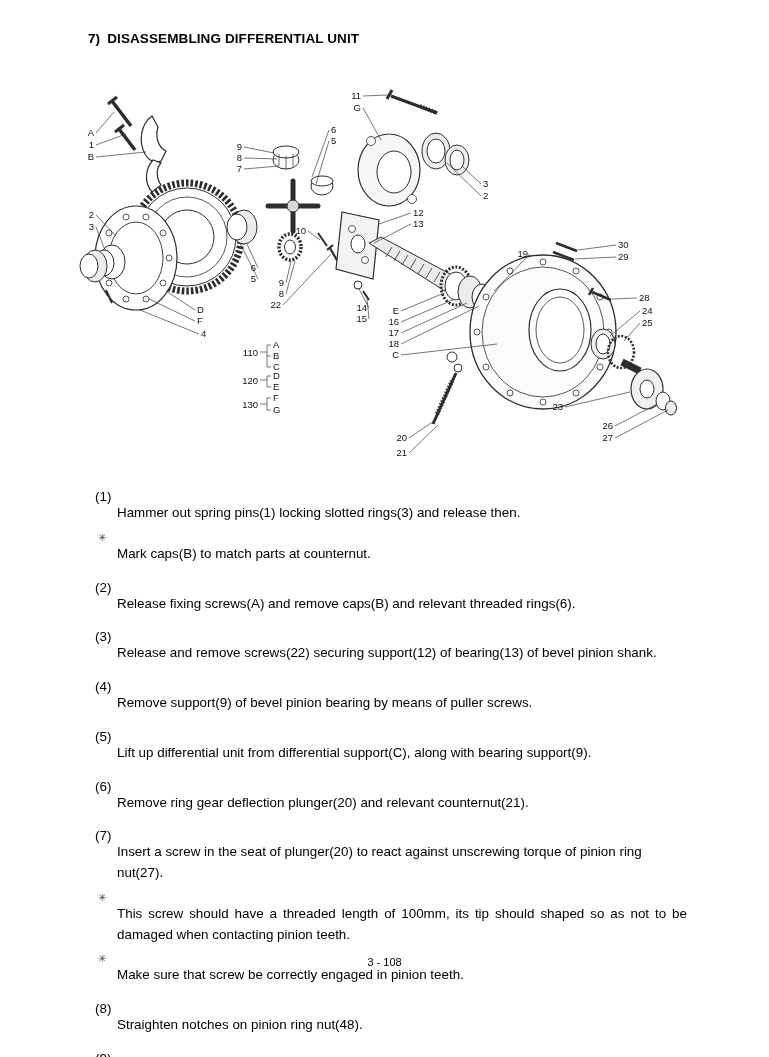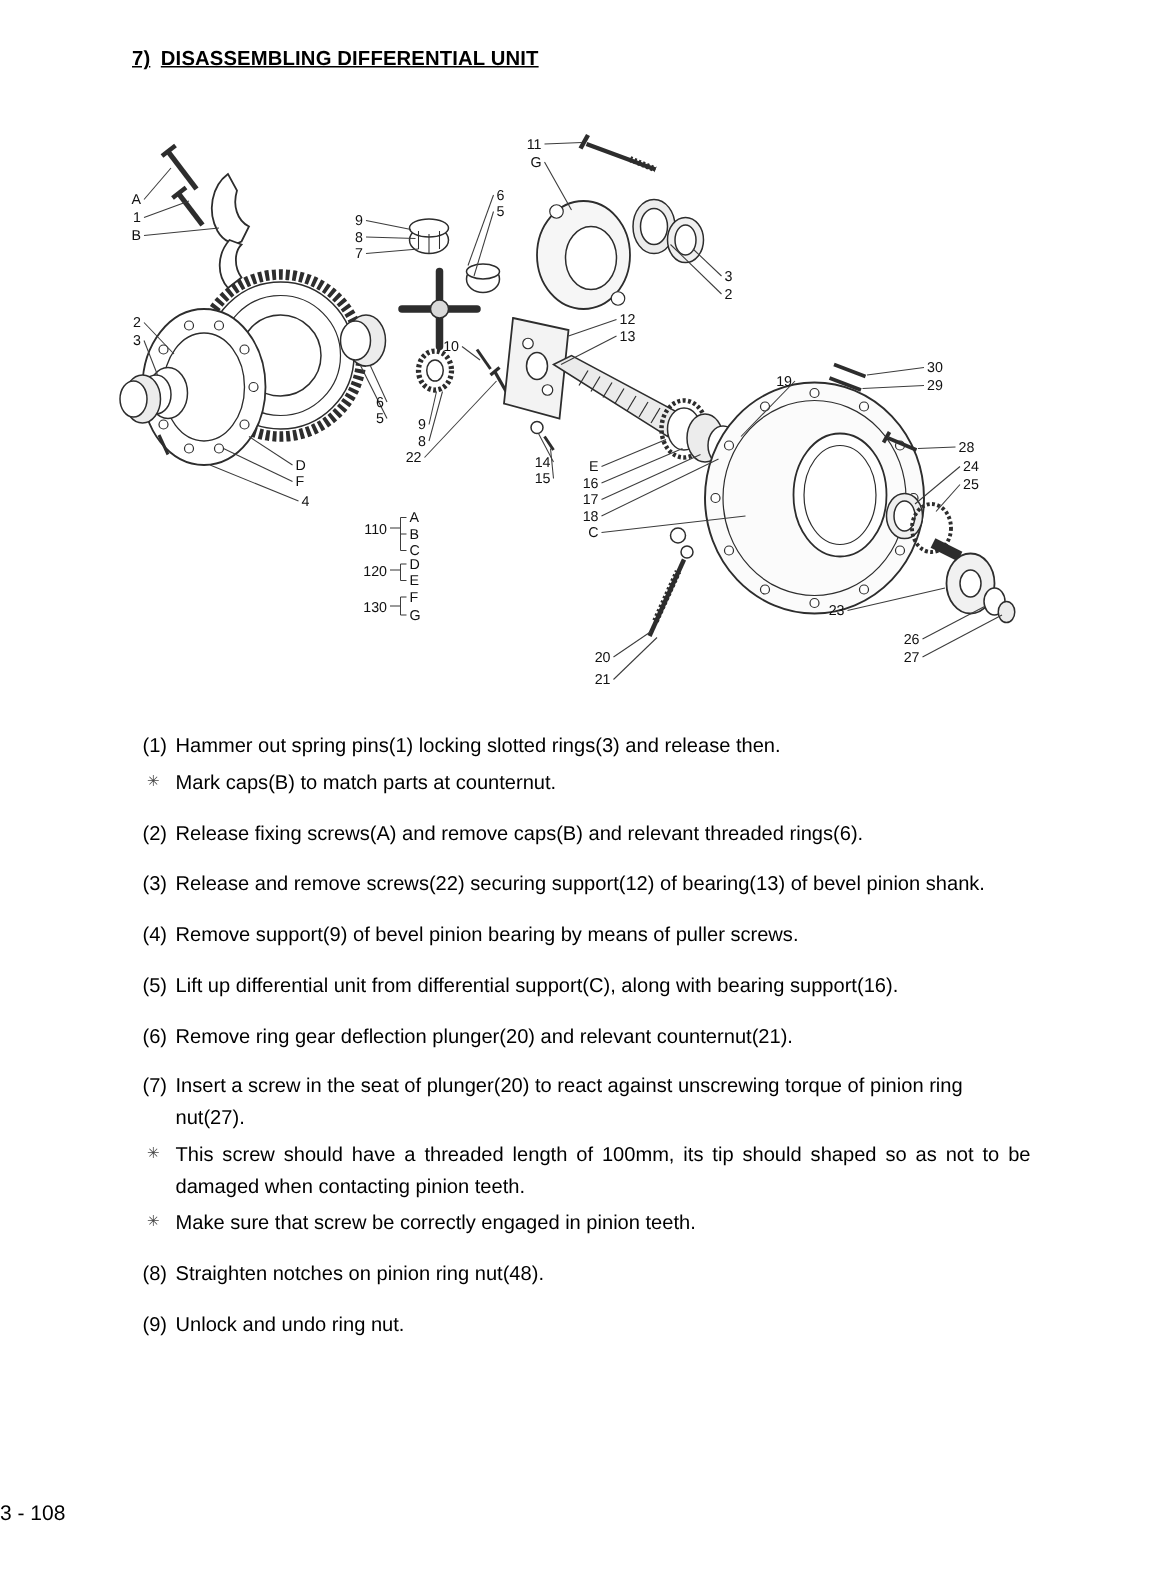--- a/index.html
+++ b/index.html
@@ -2,43 +2,43 @@
 <html><head>
 <meta charset="utf-8">
 <style>
   html,body { margin:0; padding:0; background:#fff; }
   .page {
     position:relative; width:769px; height:1057px; background:#ffffff;
     font-family:"Liberation Sans", sans-serif; color:#000; overflow:hidden;
   }
   .heading {
     position:absolute; left:88px; top:31px; margin:0;
-    font-size:13.5px; font-weight:bold; letter-spacing:0.1px;text-decoration:underline;
+    font-size:13.5px; font-weight:bold; letter-spacing:0.1px;
   }
   .heading .num { margin-right:7px; }
   .diagram { position:absolute; left:75px; top:85px; width:620px; height:385px; }
   .pl { stroke:#2d2d2d; fill:none; }
   .pf { stroke:#2d2d2d; fill:#ffffff; }
   .pg { stroke:#2d2d2d; fill:#ececec; }
   .leader { stroke:#3c3c3c; stroke-width:0.7; fill:none; }
   .lbl { font-family:"Liberation Sans",sans-serif; font-size:9.5px; fill:#111; }
   .instructions {
     position:absolute; left:95px; top:487px; width:592px;
     font-size:13.4px; line-height:1.55;
   }
   .row { display:flex; margin-top:13px; }
   .row.note { margin-top:4px; }
   .row:first-child { margin-top:0; }
   .marker { flex:0 0 22px; }
   .note .marker { flex:0 0 19px; padding-left:3px; font-size:10px; color:#444; padding-top:2px; }
-  .text { flex:1; }
+  .text { flex:1;margin-top:16px; }
   .note .text { text-align:justify; }
   .footer {
-    position:absolute; top:1000px; left:0; width:100%;
-    text-align:left; font-size:14px;
+    position:absolute; top:956px; left:0; width:100%;
+    text-align:center; font-size:11px;
   }
 </style>
 </head>
 <body>
 
 <div class="page">
 
   <h1 class="heading">
     <span class="num">7)</span><span>DISASSEMBLING DIFFERENTIAL UNIT</span>
   </h1>
@@ -317,21 +317,21 @@
     <div class="row step">
       <span class="marker">(3)</span>
       <div class="text">Release and remove screws(22) securing support(12) of bearing(13) of bevel pinion shank.</div>
     </div>
     <div class="row step">
       <span class="marker">(4)</span>
       <div class="text">Remove support(9) of bevel pinion bearing by means of puller screws.</div>
     </div>
     <div class="row step">
       <span class="marker">(5)</span>
-      <div class="text">Lift up differential unit from differential support(C), along with bearing support(16).</div>
+      <div class="text">Lift up differential unit from differential support(C), along with bearing support(9).</div>
     </div>
     <div class="row step">
       <span class="marker">(6)</span>
       <div class="text">Remove ring gear deflection plunger(20) and relevant counternut(21).</div>
     </div>
     <div class="row step">
       <span class="marker">(7)</span>
       <div class="text">Insert a screw in the seat of plunger(20) to react against unscrewing torque of pinion ring nut(27).</div>
     </div>
     <div class="row note">

